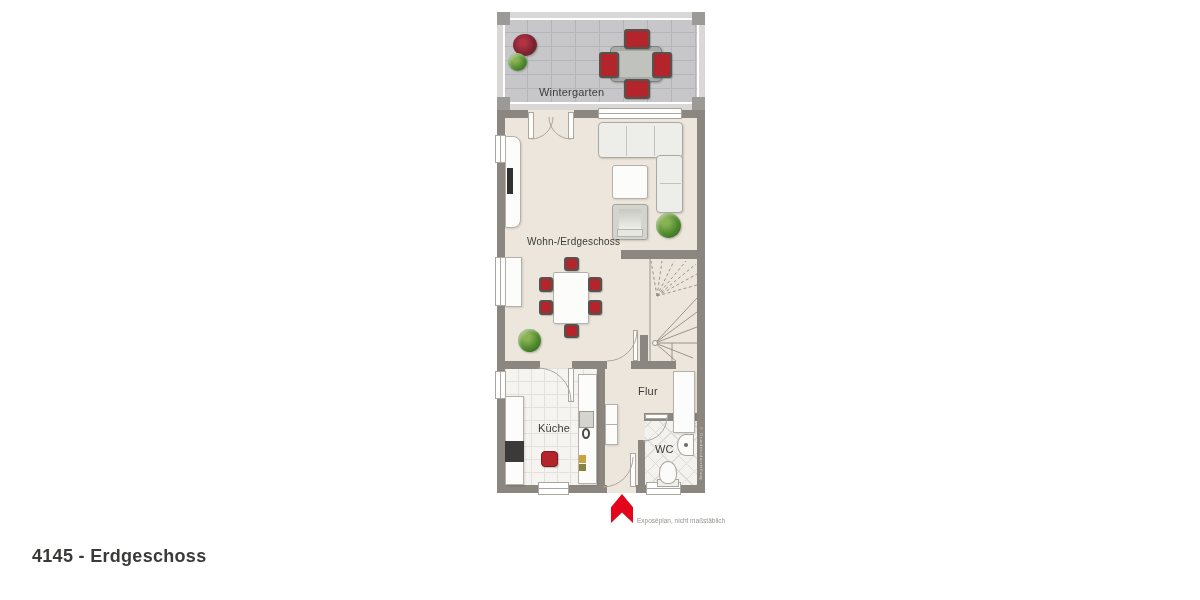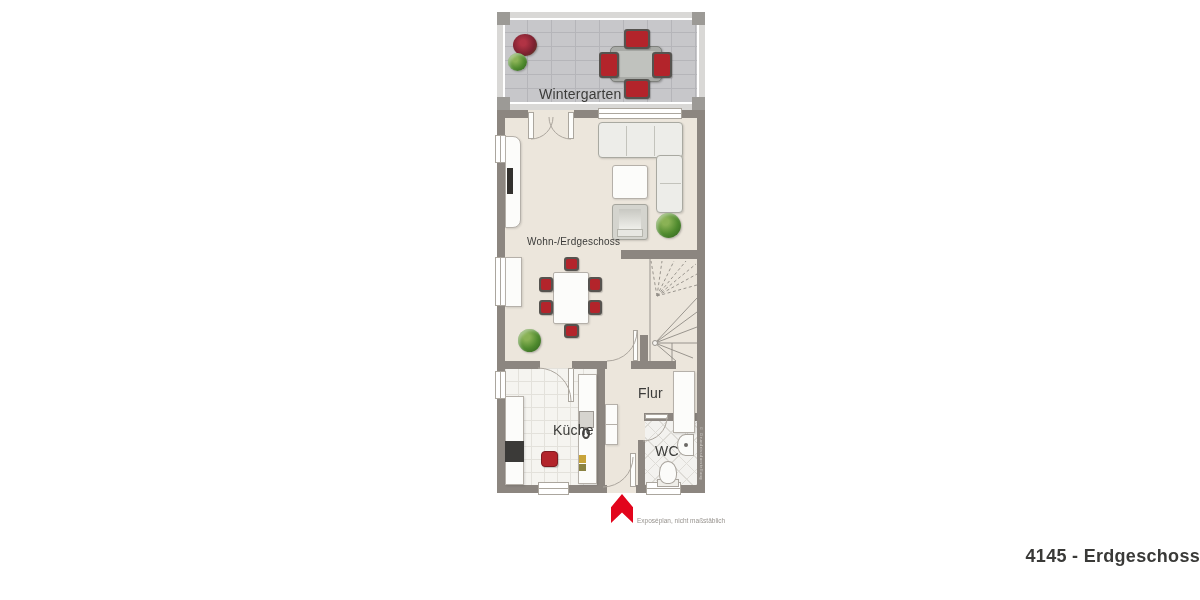--- a/index.html
+++ b/index.html
@@ -36,23 +36,23 @@
         box-sizing:border-box;box-shadow:1px 1px 2px rgba(0,0,0,0.15);}
   .sofa-line{position:absolute;background:#C3C3BC;}
   .chair{position:absolute;background:#56534F;border-radius:3px;box-shadow:1px 1px 1px rgba(0,0,0,0.2);}
   .chair .seat{position:absolute;inset:2px;background:#B3242B;border-radius:2px;}
   .plant{position:absolute;border-radius:50%;}
   .plant-green{background:radial-gradient(circle at 38% 35%,#8AB255 15%,#4F8A2E 55%,#2C5C1D 100%);
                box-shadow:inset 2px 2px 3px rgba(255,255,255,0.4),1px 1px 2px rgba(0,0,0,0.25);}
   .plant-red{background:radial-gradient(circle at 42% 40%,#B13344 15%,#7A2130 60%,#44511F 100%);
              box-shadow:1px 1px 2px rgba(0,0,0,0.25);}
   
-  .room-label{position:absolute;font-size:14px;color:#3B3B39;white-space:nowrap;letter-spacing:0.2px;}
+  .room-label{position:absolute;font-size:11px;color:#3B3B39;white-space:nowrap;letter-spacing:0.2px;}
   .room-label-lg{font-size:10px;}
-  #plan-title{position:absolute;left:0;right:0;top:546px;text-align:right;
+  #plan-title{position:absolute;left:0;right:0;top:546px;text-align:left;
               font-size:18px;font-weight:bold;color:#3A3A38;letter-spacing:0.3px;margin-left:32px;}
   #disclaimer{position:absolute;left:637px;top:517px;font-size:6.5px;color:#97938E;white-space:nowrap;}
   #watermark{position:absolute;left:694px;top:426px;width:10px;height:62px;
              writing-mode:vertical-rl;font-size:4px;color:#D8D5D0;letter-spacing:0.5px;overflow:hidden;}
   #north-arrow{position:absolute;left:611px;top:494px;width:22px;height:29px;background:#E2051C;
                clip-path:polygon(50% 0,100% 46%,100% 100%,50% 64%,0 100%,0 46%);}
   svg.overlay{position:absolute;left:0;top:0;width:1200px;height:600px;pointer-events:none;}
 </style>
 </head>
 <body>
@@ -194,21 +194,21 @@
   <div class="room-label room-label-lg" style="left:527px;top:236px;">Wohn-/Erdgeschoss</div>
 
   <div class="furn-white" style="left:505px;top:396px;width:19px;height:89px;"></div>
   <div class="abs" style="left:505px;top:441px;width:19px;height:21px;background:#3B3A38;"></div>
   <div class="furn-white" style="left:578px;top:374px;width:19px;height:110px;"></div>
   <div class="abs" style="left:579px;top:411px;width:15px;height:17px;background:#D6D4CF;border:1px solid #9C9893;"></div>
   <div class="abs" style="left:582px;top:428px;width:8px;height:11px;border:2px solid #4A4846;border-radius:50%;background:transparent;"></div>
   <div class="abs" style="left:579px;top:455px;width:7px;height:8px;background:#C8A43A;"></div>
   <div class="abs" style="left:579px;top:464px;width:7px;height:7px;background:#8A8242;"></div>
   <div class="abs" style="left:541px;top:451px;width:17px;height:16px;background:#B3242B;border:1px solid #7E1A20;border-radius:4px;box-shadow:1px 1px 1px rgba(0,0,0,0.2);"></div>
-  <div class="room-label" style="left:553px;top:422px;">Küche</div>
+  <div class="room-label" style="left:538px;top:422px;">Küche</div>
 
   <div class="furn-white" style="left:605px;top:404px;width:13px;height:41px;">
     <div class="abs" style="left:0;top:19px;width:11px;height:1px;background:#B5B0A9;"></div>
   </div>
   <div class="furn-white" style="left:673px;top:371px;width:22px;height:62px;"></div>
   <div class="room-label" style="left:638px;top:385px;">Flur</div>
 
   <div class="abs" style="left:677px;top:434px;width:17px;height:22px;background:#FBFBF9;border:1px solid #A9A49D;border-radius:50% 0 0 50%;"></div>
   <div class="abs" style="left:684px;top:443px;width:4px;height:4px;background:#6B6865;border-radius:50%;"></div>
   <div class="abs" style="left:657px;top:479px;width:22px;height:8px;background:#EFEEE9;border:1px solid #A9A49D;"></div>

